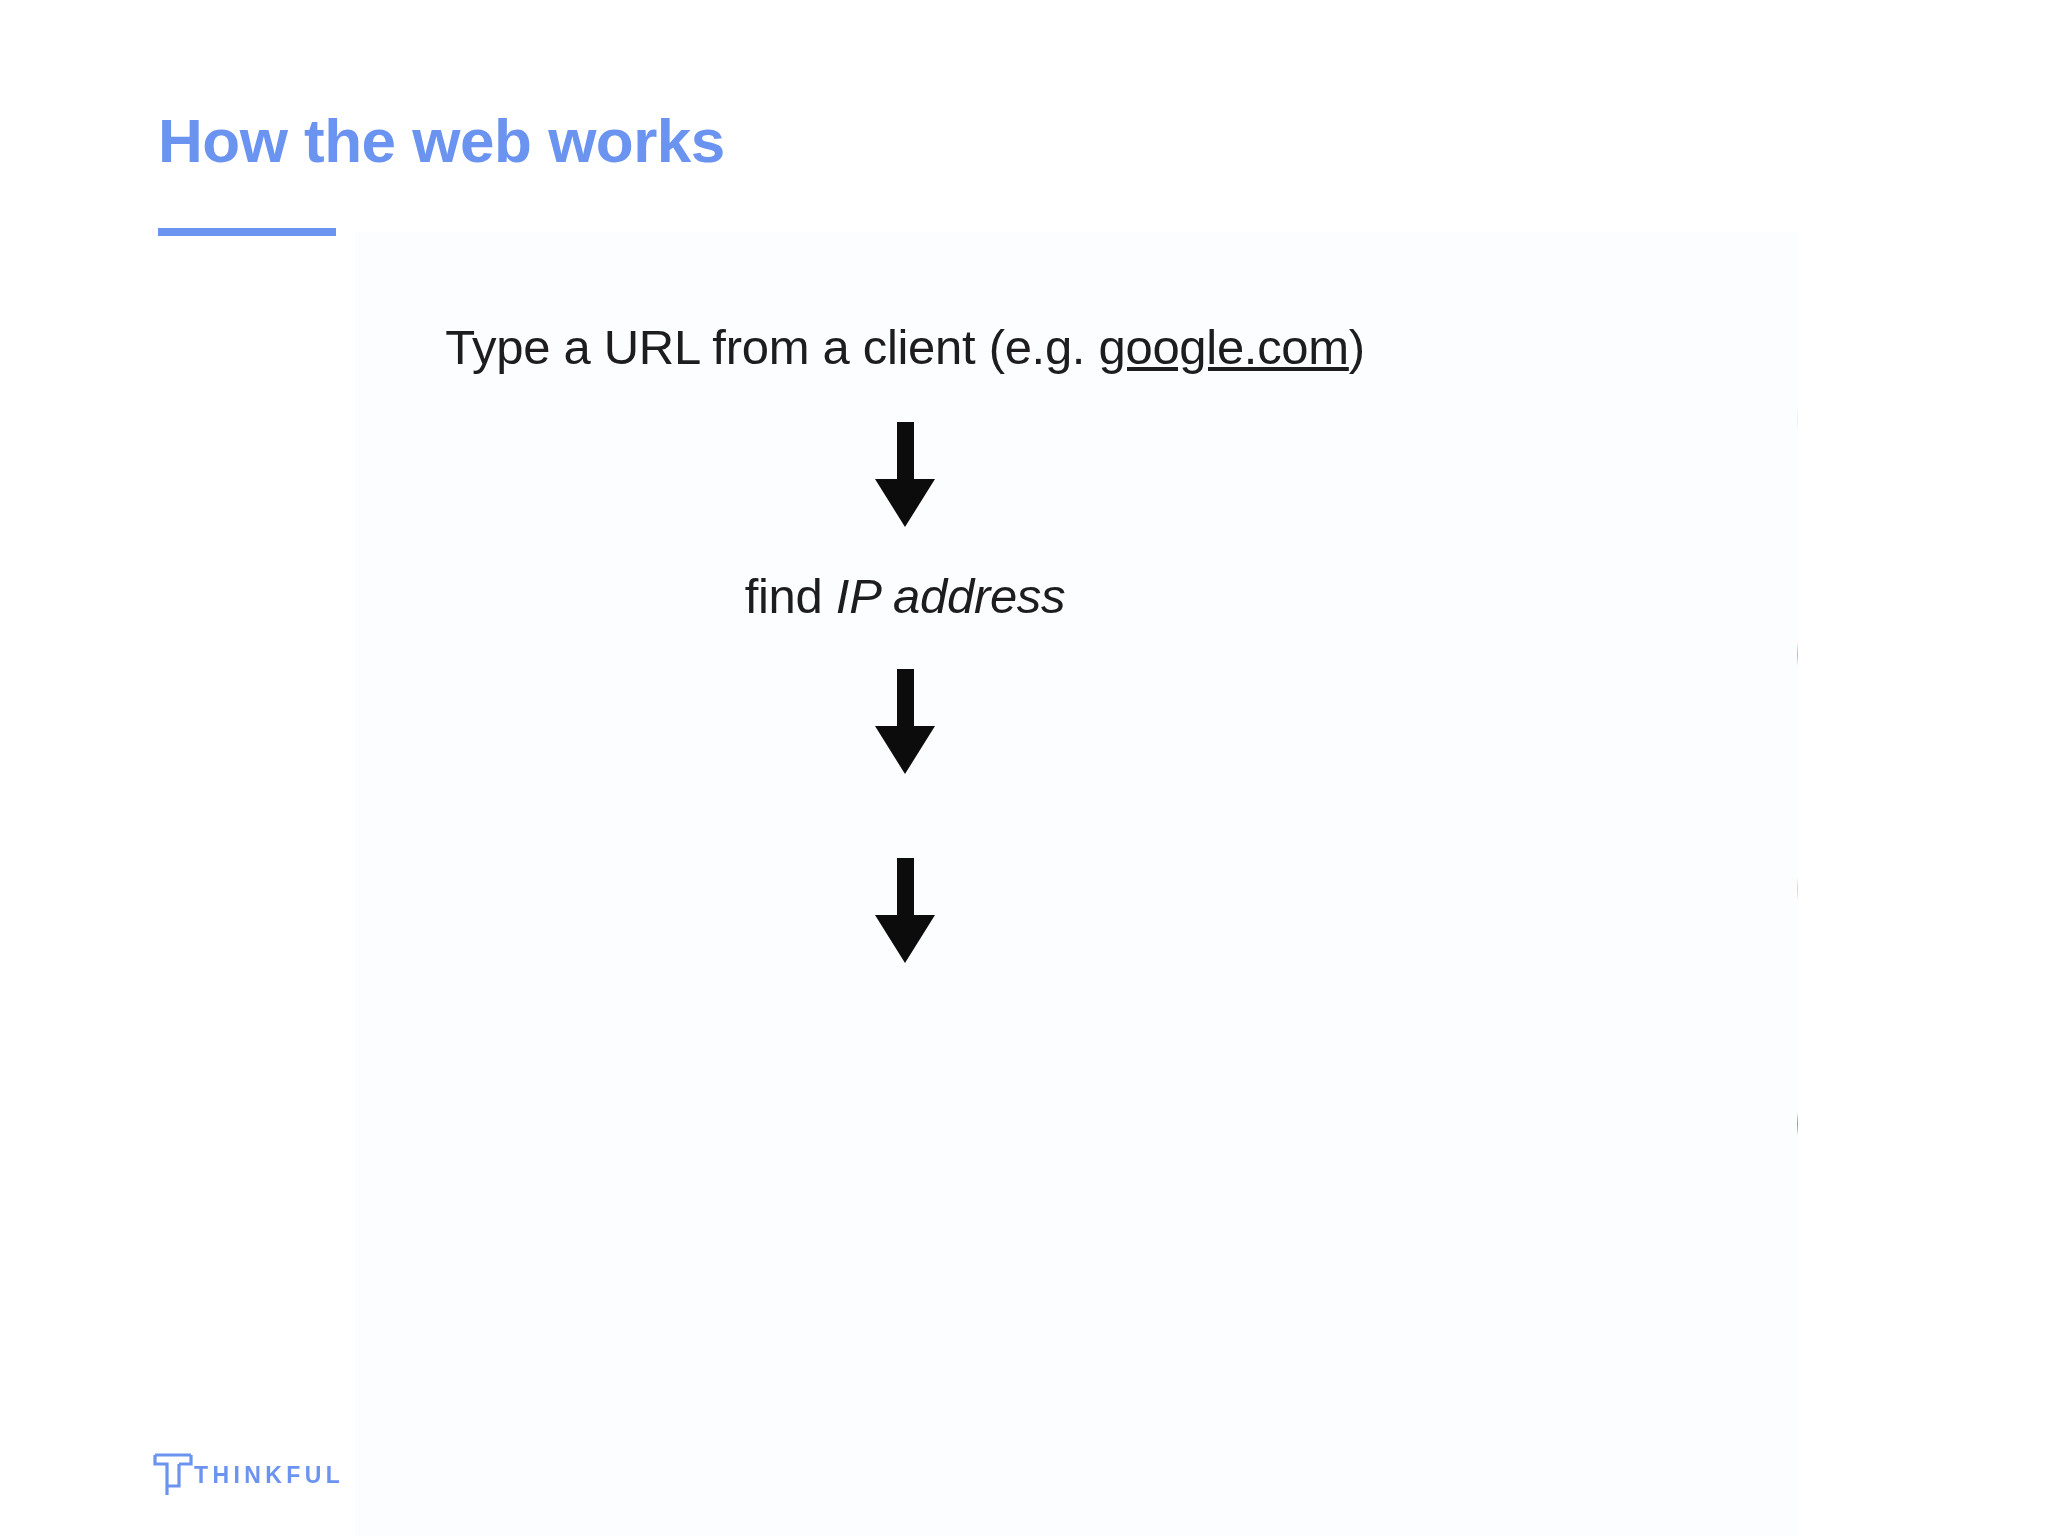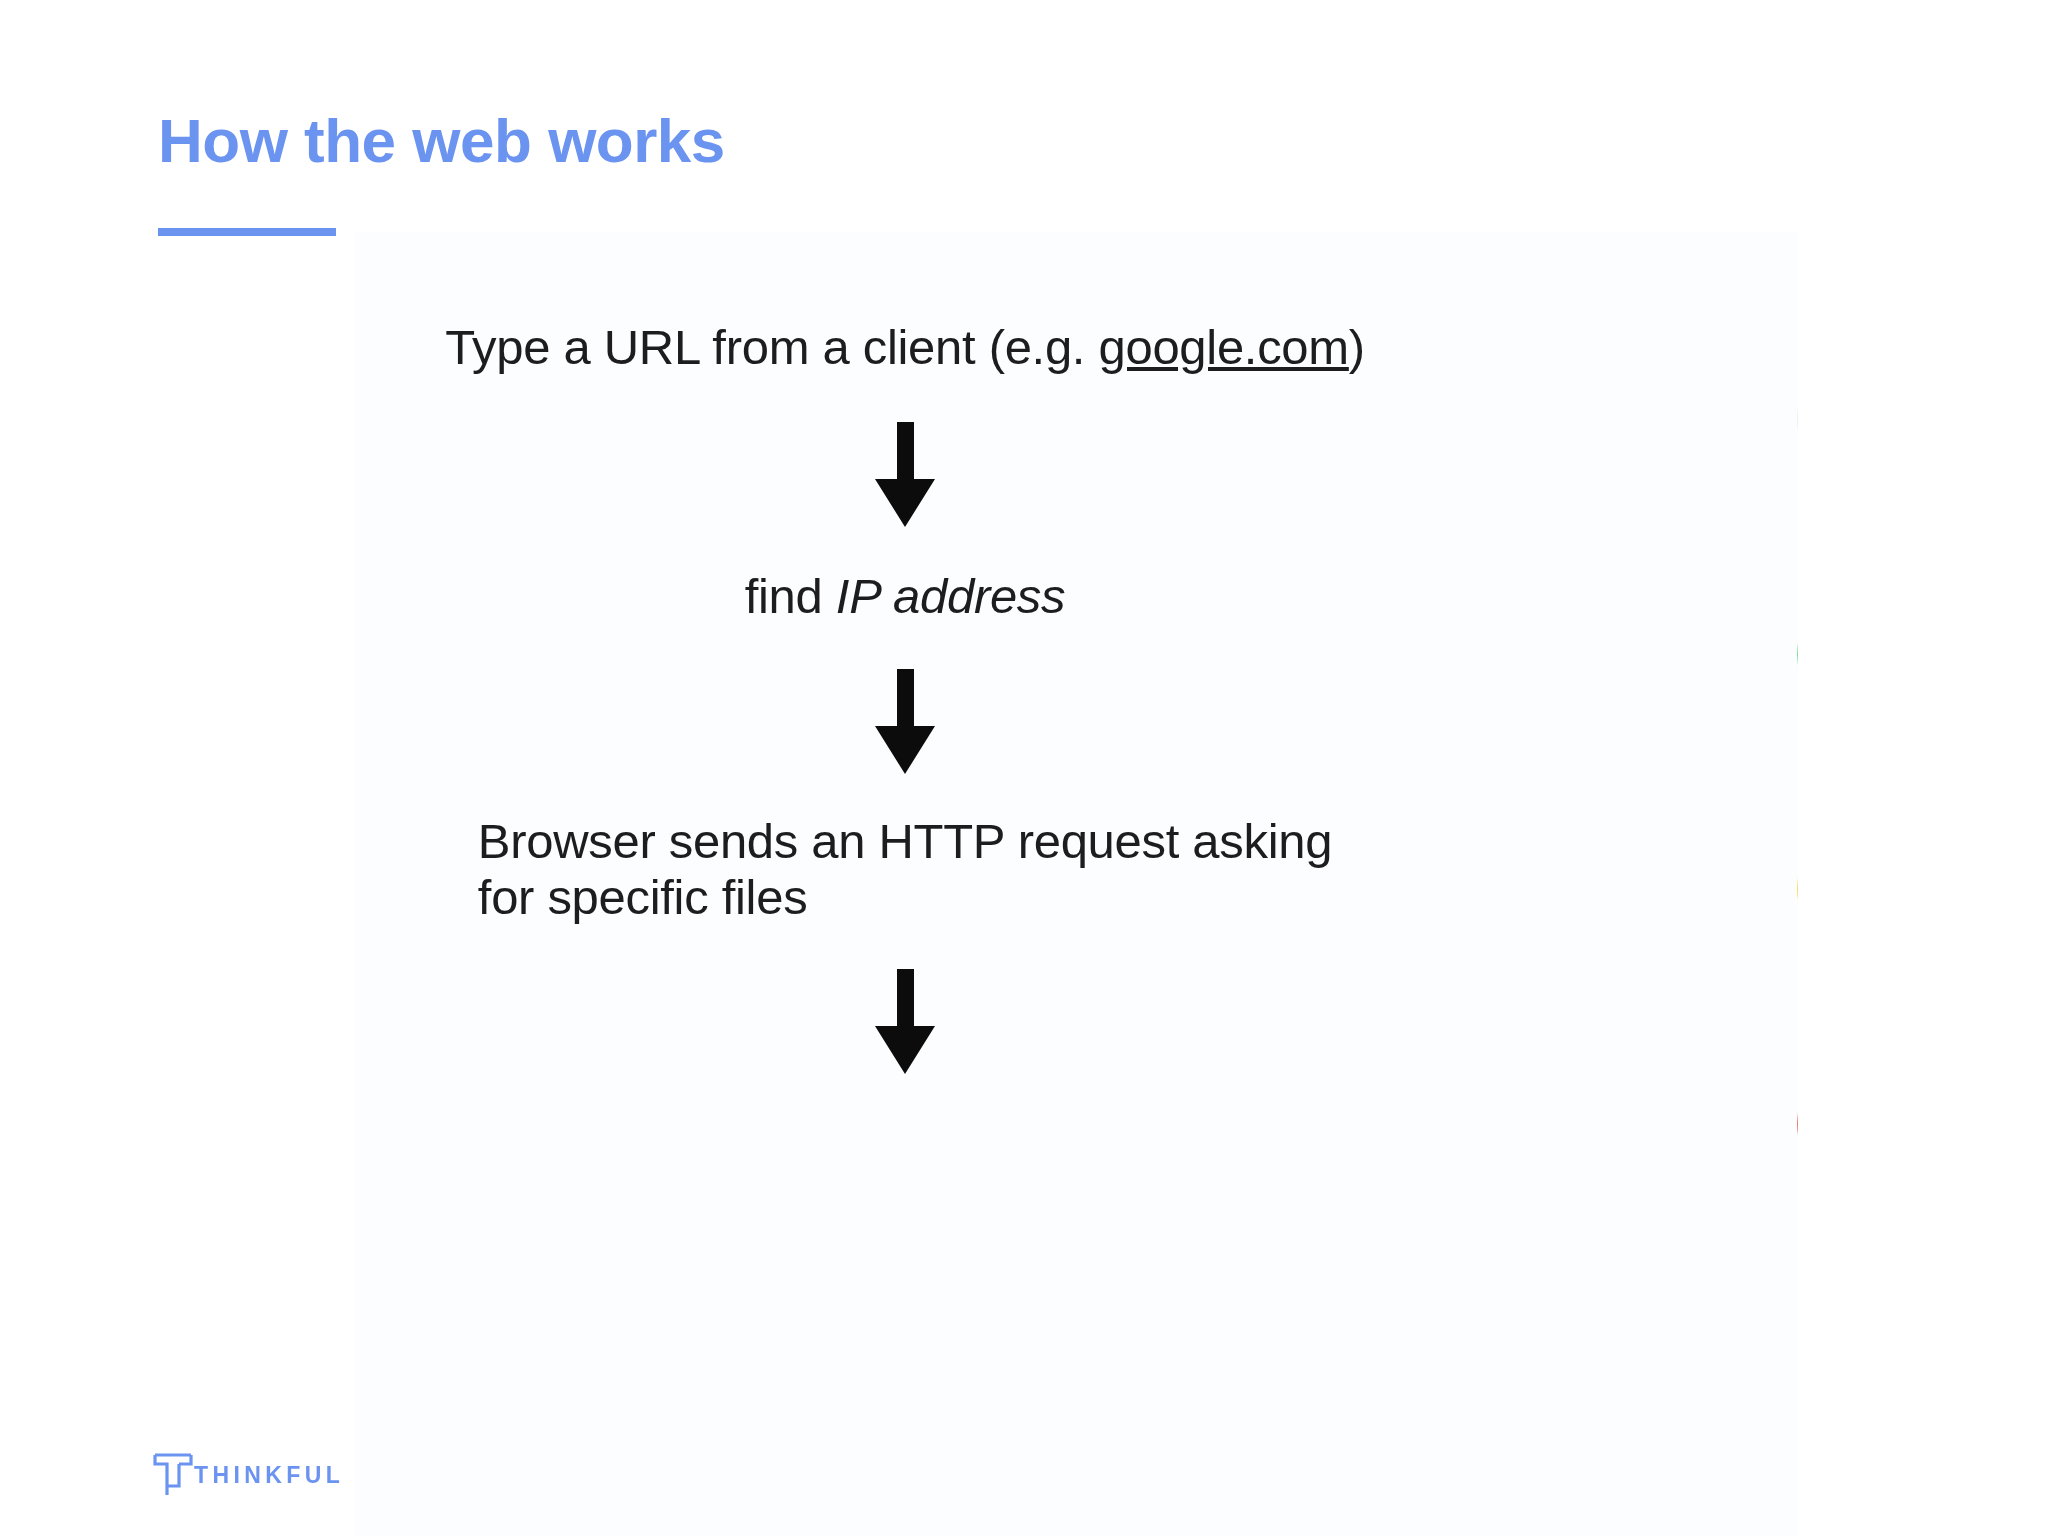--- a/index.html
+++ b/index.html
@@ -56,21 +56,21 @@
   #flow {
     position: absolute;
     left: 355px;
     top: 320px;
     width: 1100px;
     display: flex;
     flex-direction: column;
     align-items: center;
   }
   .flow-step {
-    text-align: left;
+    text-align: right;
     font-size: 49px;
     line-height: 1.14;
     color: #1d1d1f;
     font-weight: 400;
     letter-spacing: -0.3px;
     max-width: 1000px;
   }
   .flow-step .em {
     font-style: italic;
   }
@@ -167,24 +167,20 @@
 
     <div class="flow-step">
       <div><span>find </span><span class="em">IP address</span></div>
     </div>
 
     <div class="arrow gap-2">
       <div class="shaft"></div>
       <div class="head"></div>
     </div>
 
-    <div class="flow-step">
-      <div>Browser sends an HTTP request asking</div>
-      <div>for specific files</div>
-    </div>
 
     <div class="arrow gap-3">
       <div class="shaft"></div>
       <div class="head"></div>
     </div>
 
 
   </div>
 
   <div id="icon-rail">

